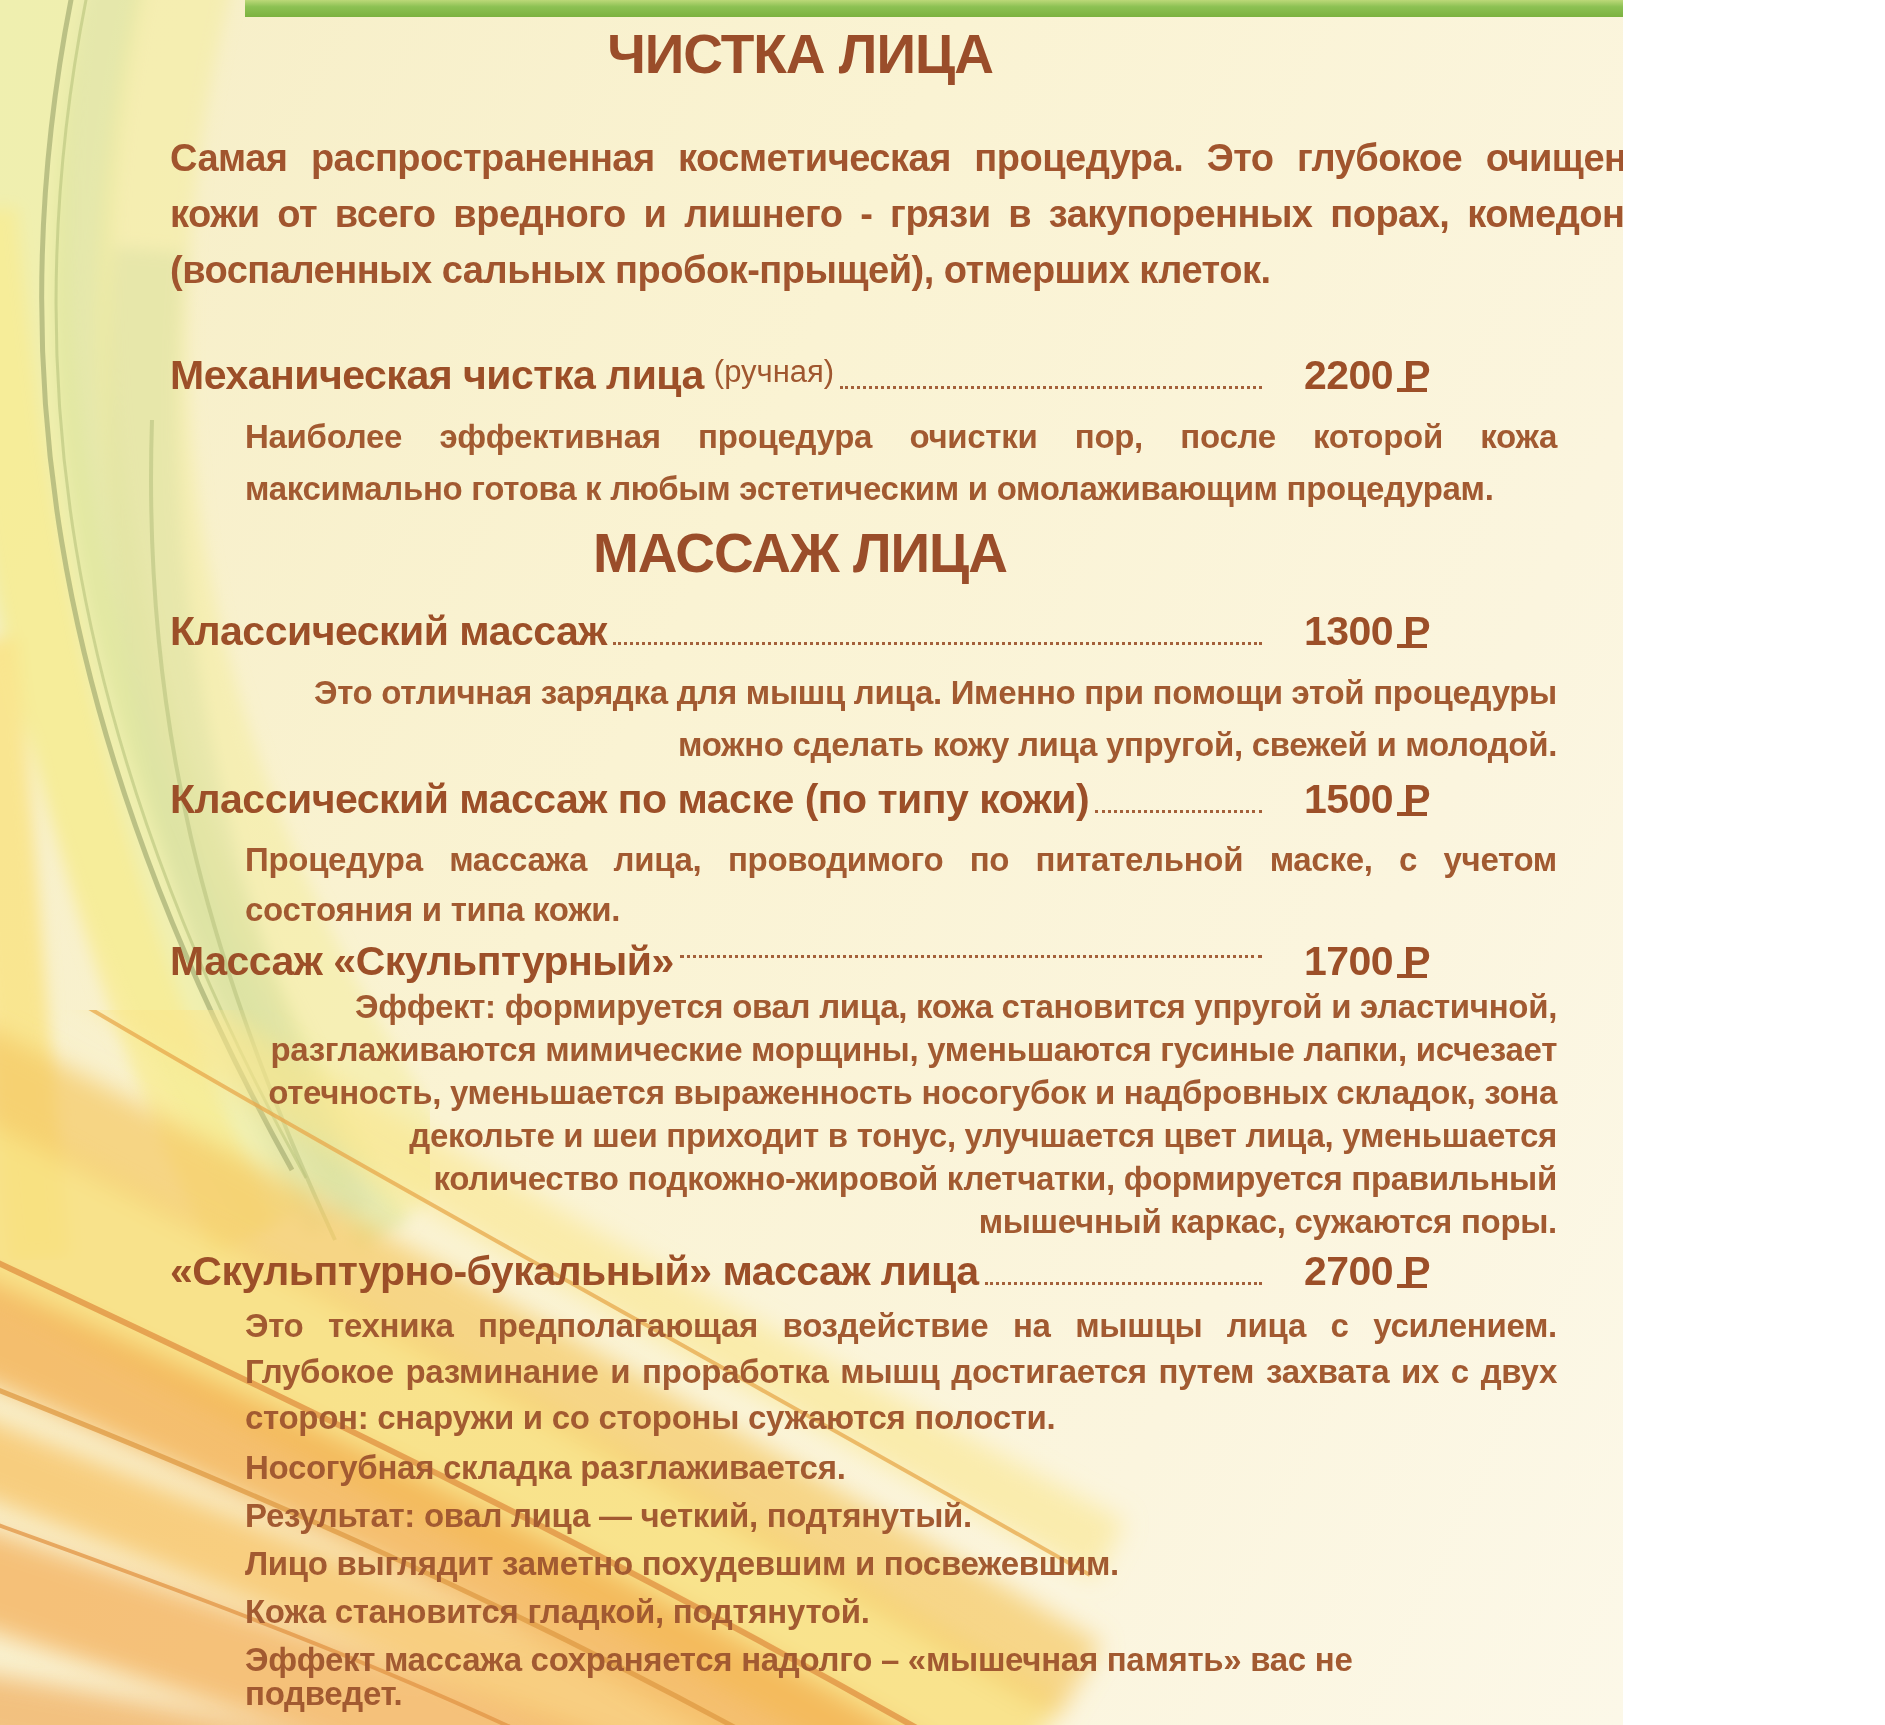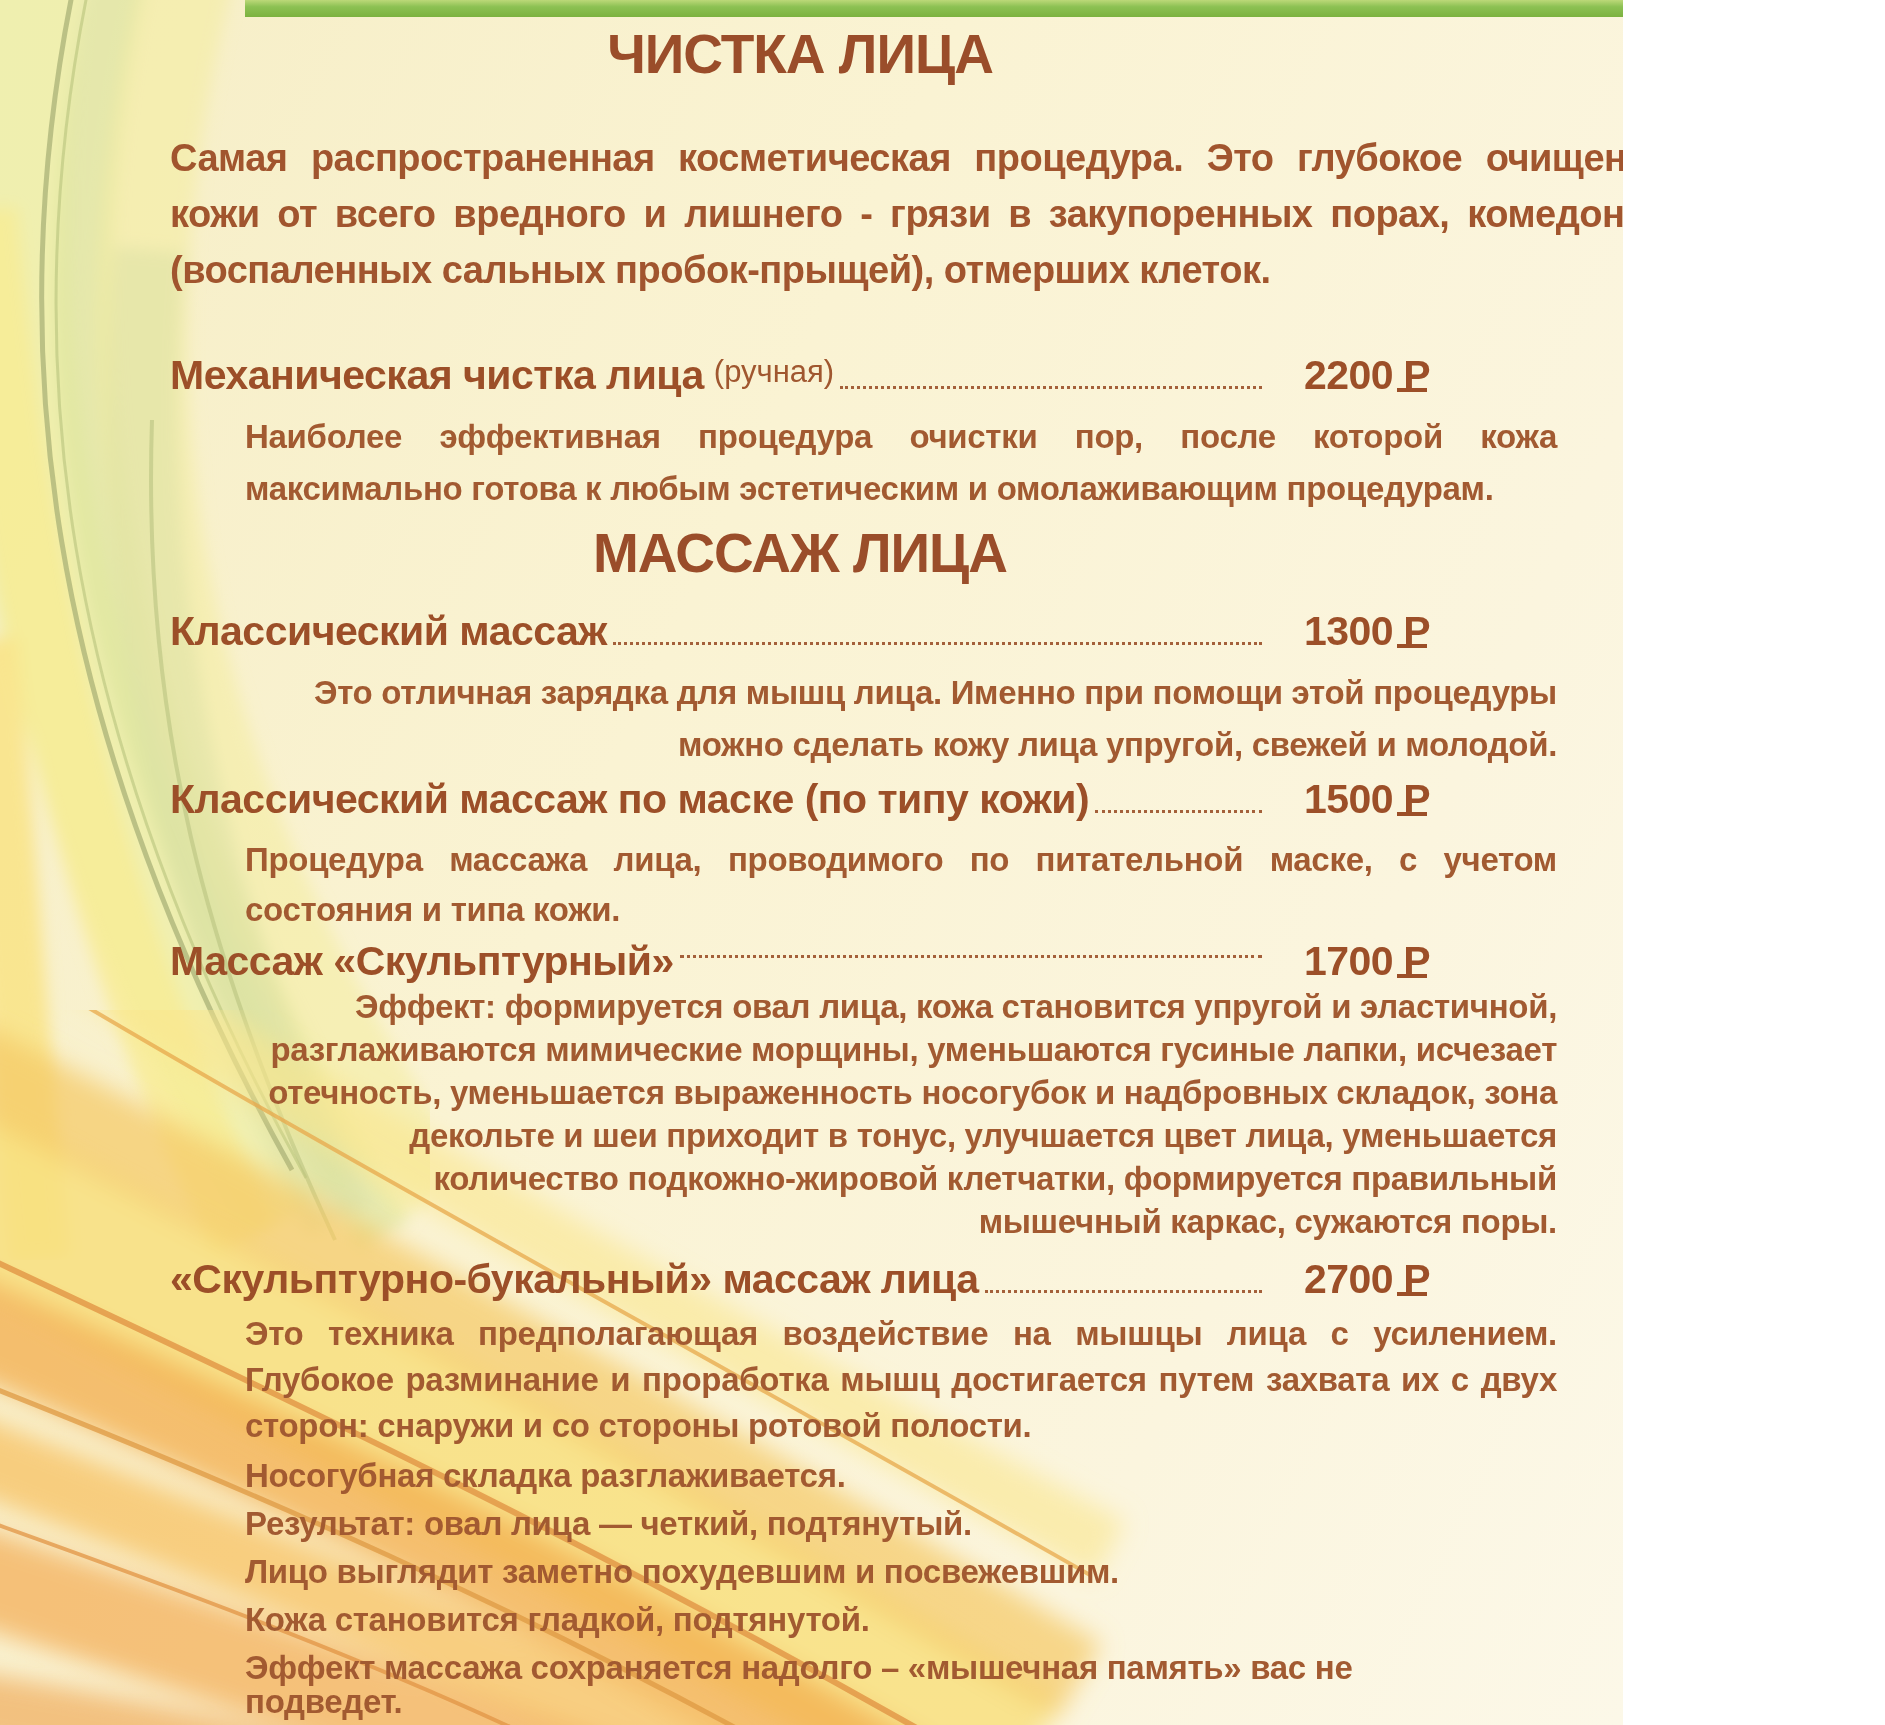--- a/index.html
+++ b/index.html
@@ -106,21 +106,21 @@
     text-align:right;
   }
   .justify { text-align:justify; }
 
   #row-mech   { margin-top:50px; }
   #row-class  { margin-top:24px; }
   #row-mask   { margin-top:4px; }
   #desc-mask  { line-height:50px; }
   #row-sculpt { margin-top:2px;align-items:center; }
   #desc-sculpt { margin-top:0; line-height:43px; }
-  #row-buccal { margin-top:12px; }
+  #row-buccal { margin-top:4px; }
   #desc-buccal { margin-top:8px; line-height:46px; }
 
   .results { margin:10px 0 0 75px; }
   .result-line {
     font-size:33px;
     line-height:34px;
     font-weight:bold;
     letter-spacing:-0.3px;
     color:#A25A31;
     margin-bottom:14px;
@@ -210,21 +210,21 @@
       <span class="leader"></span>
       <span class="price"><span>1700</span><span class="rub"></span></span>
     </div>
     <p class="desc" id="desc-sculpt">Эффект: формируется овал лица, кожа становится упругой и эластичной, разглаживаются мимические морщины, уменьшаются гусиные лапки,  исчезает отечность, уменьшается выраженность носогубок и надбровных складок, зона декольте и шеи приходит в тонус, улучшается цвет лица, уменьшается количество подкожно-жировой клетчатки, формируется правильный мышечный каркас, сужаются поры.</p>
 
     <div class="item-row" id="row-buccal">
       <span class="item-name">«Скульптурно-букальный» массаж лица</span>
       <span class="leader"></span>
       <span class="price"><span>2700</span><span class="rub"></span></span>
     </div>
-    <p class="desc justify" id="desc-buccal">Это техника предполагающая воздействие на мышцы лица с усилением. Глубокое разминание и проработка мышц достигается путем захвата их с двух сторон: снаружи и со стороны ротовой полости.</p>
+    <p class="desc justify" id="desc-buccal">Это техника предполагающая воздействие на мышцы лица с усилением. Глубокое разминание и проработка мышц достигается путем захвата их с двух сторон: снаружи и со стороны сужаются полости.</p>
 
     <div class="results">
       <div class="result-line">Носогубная складка разглаживается.</div>
       <div class="result-line">Результат: овал лица — четкий, подтянутый.</div>
       <div class="result-line">Лицо выглядит заметно похудевшим и посвежевшим.</div>
       <div class="result-line">Кожа становится гладкой, подтянутой.</div>
       <div class="result-line">Эффект массажа сохраняется надолго – «мышечная память»  вас не подведет.</div>
       <div class="result-line">Попробуйте сами!</div>
     </div>
 

